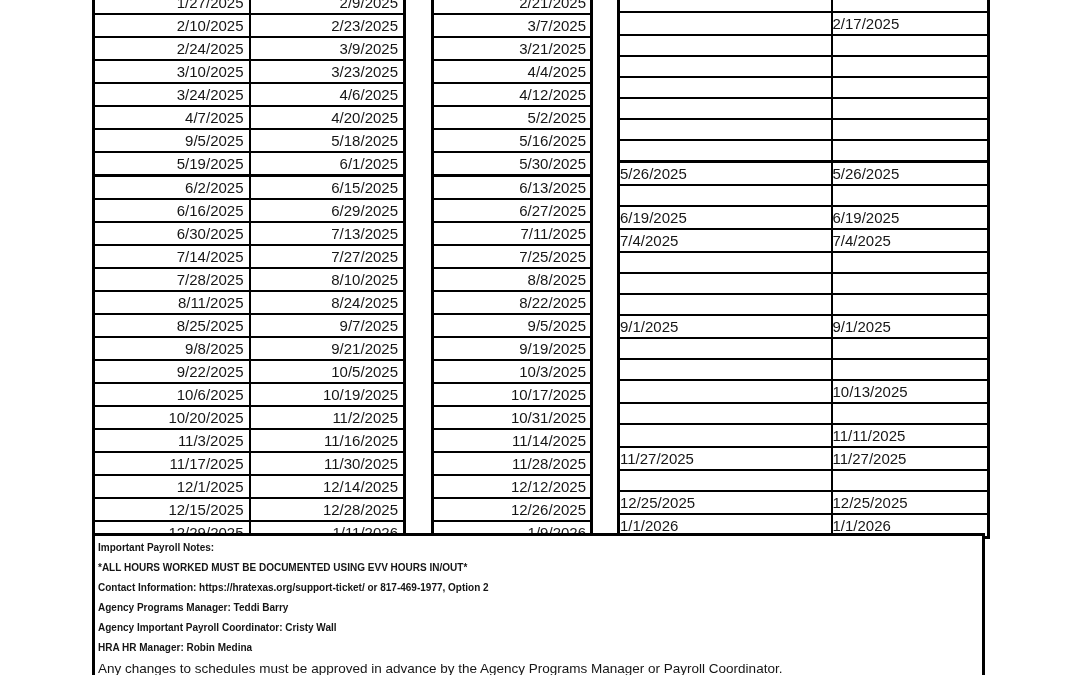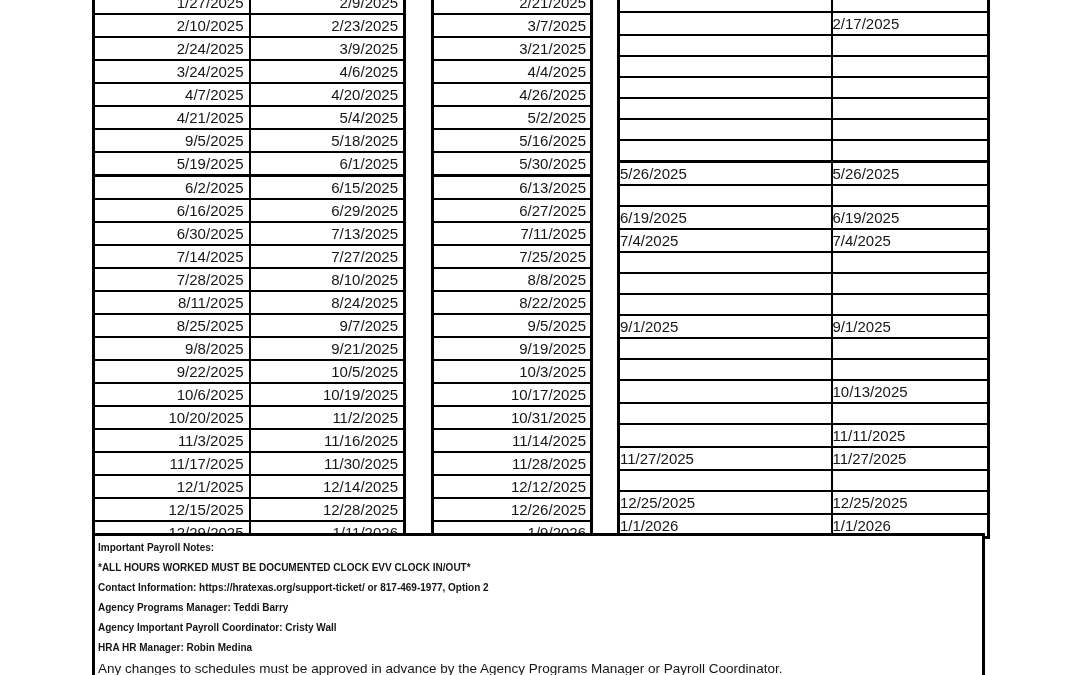--- a/index.html
+++ b/index.html
@@ -86,30 +86,30 @@
         </tr>
         <tr>
           <td>2/10/2025</td>
           <td>2/23/2025</td>
         </tr>
         <tr>
           <td>2/24/2025</td>
           <td>3/9/2025</td>
         </tr>
         <tr>
+          <td>3/10/2025</td>
+          <td>3/23/2025</td>
+        </tr>
+        <tr>
           <td>3/24/2025</td>
           <td>4/6/2025</td>
         </tr>
         <tr>
           <td>4/7/2025</td>
           <td>4/20/2025</td>
-        </tr>
-        <tr>
-          <td>4/21/2025</td>
-          <td>5/4/2025</td>
         </tr>
         <tr>
           <td>9/5/2025</td>
           <td>5/18/2025</td>
         </tr>
         <tr>
           <td>5/19/2025</td>
           <td>6/1/2025</td>
         </tr>
         <tr>
@@ -190,21 +190,21 @@
         <tr>
           <td>3/7/2025</td>
         </tr>
         <tr>
           <td>3/21/2025</td>
         </tr>
         <tr>
           <td>4/4/2025</td>
         </tr>
         <tr>
-          <td>4/26/2025</td>
+          <td>4/12/2025</td>
         </tr>
         <tr>
           <td>5/2/2025</td>
         </tr>
         <tr>
           <td>5/16/2025</td>
         </tr>
         <tr>
           <td>5/30/2025</td>
         </tr>
@@ -367,21 +367,21 @@
         <tr>
           <td>1/1/2026</td>
           <td>1/1/2026</td>
         </tr>
       </tbody>
   </table>
 
   <div class="notes-box">
     <div class="note-line">Important Payroll Notes:</div>
     <div id="notes-lines">
-        <div class="note-line">*ALL HOURS WORKED MUST BE DOCUMENTED CLOCK EVV CLOCK IN/OUT*</div>
+        <div class="note-line">*ALL HOURS WORKED MUST BE DOCUMENTED USING EVV HOURS IN/OUT*</div>
         <div class="note-line">Contact Information: https://hratexas.org/support-ticket/ or 817-469-1977, Option 2</div>
         <div class="note-line">Agency Programs Manager: Teddi Barry</div>
         <div class="note-line">Agency Important Payroll Coordinator: Cristy Wall</div>
         <div class="note-line">HRA HR Manager: Robin Medina</div>
         <div class="note-line regular">Any changes to schedules must be approved in advance by the Agency Programs Manager or Payroll Coordinator.</div>
       </div>
   </div>
 
 </div>
 

